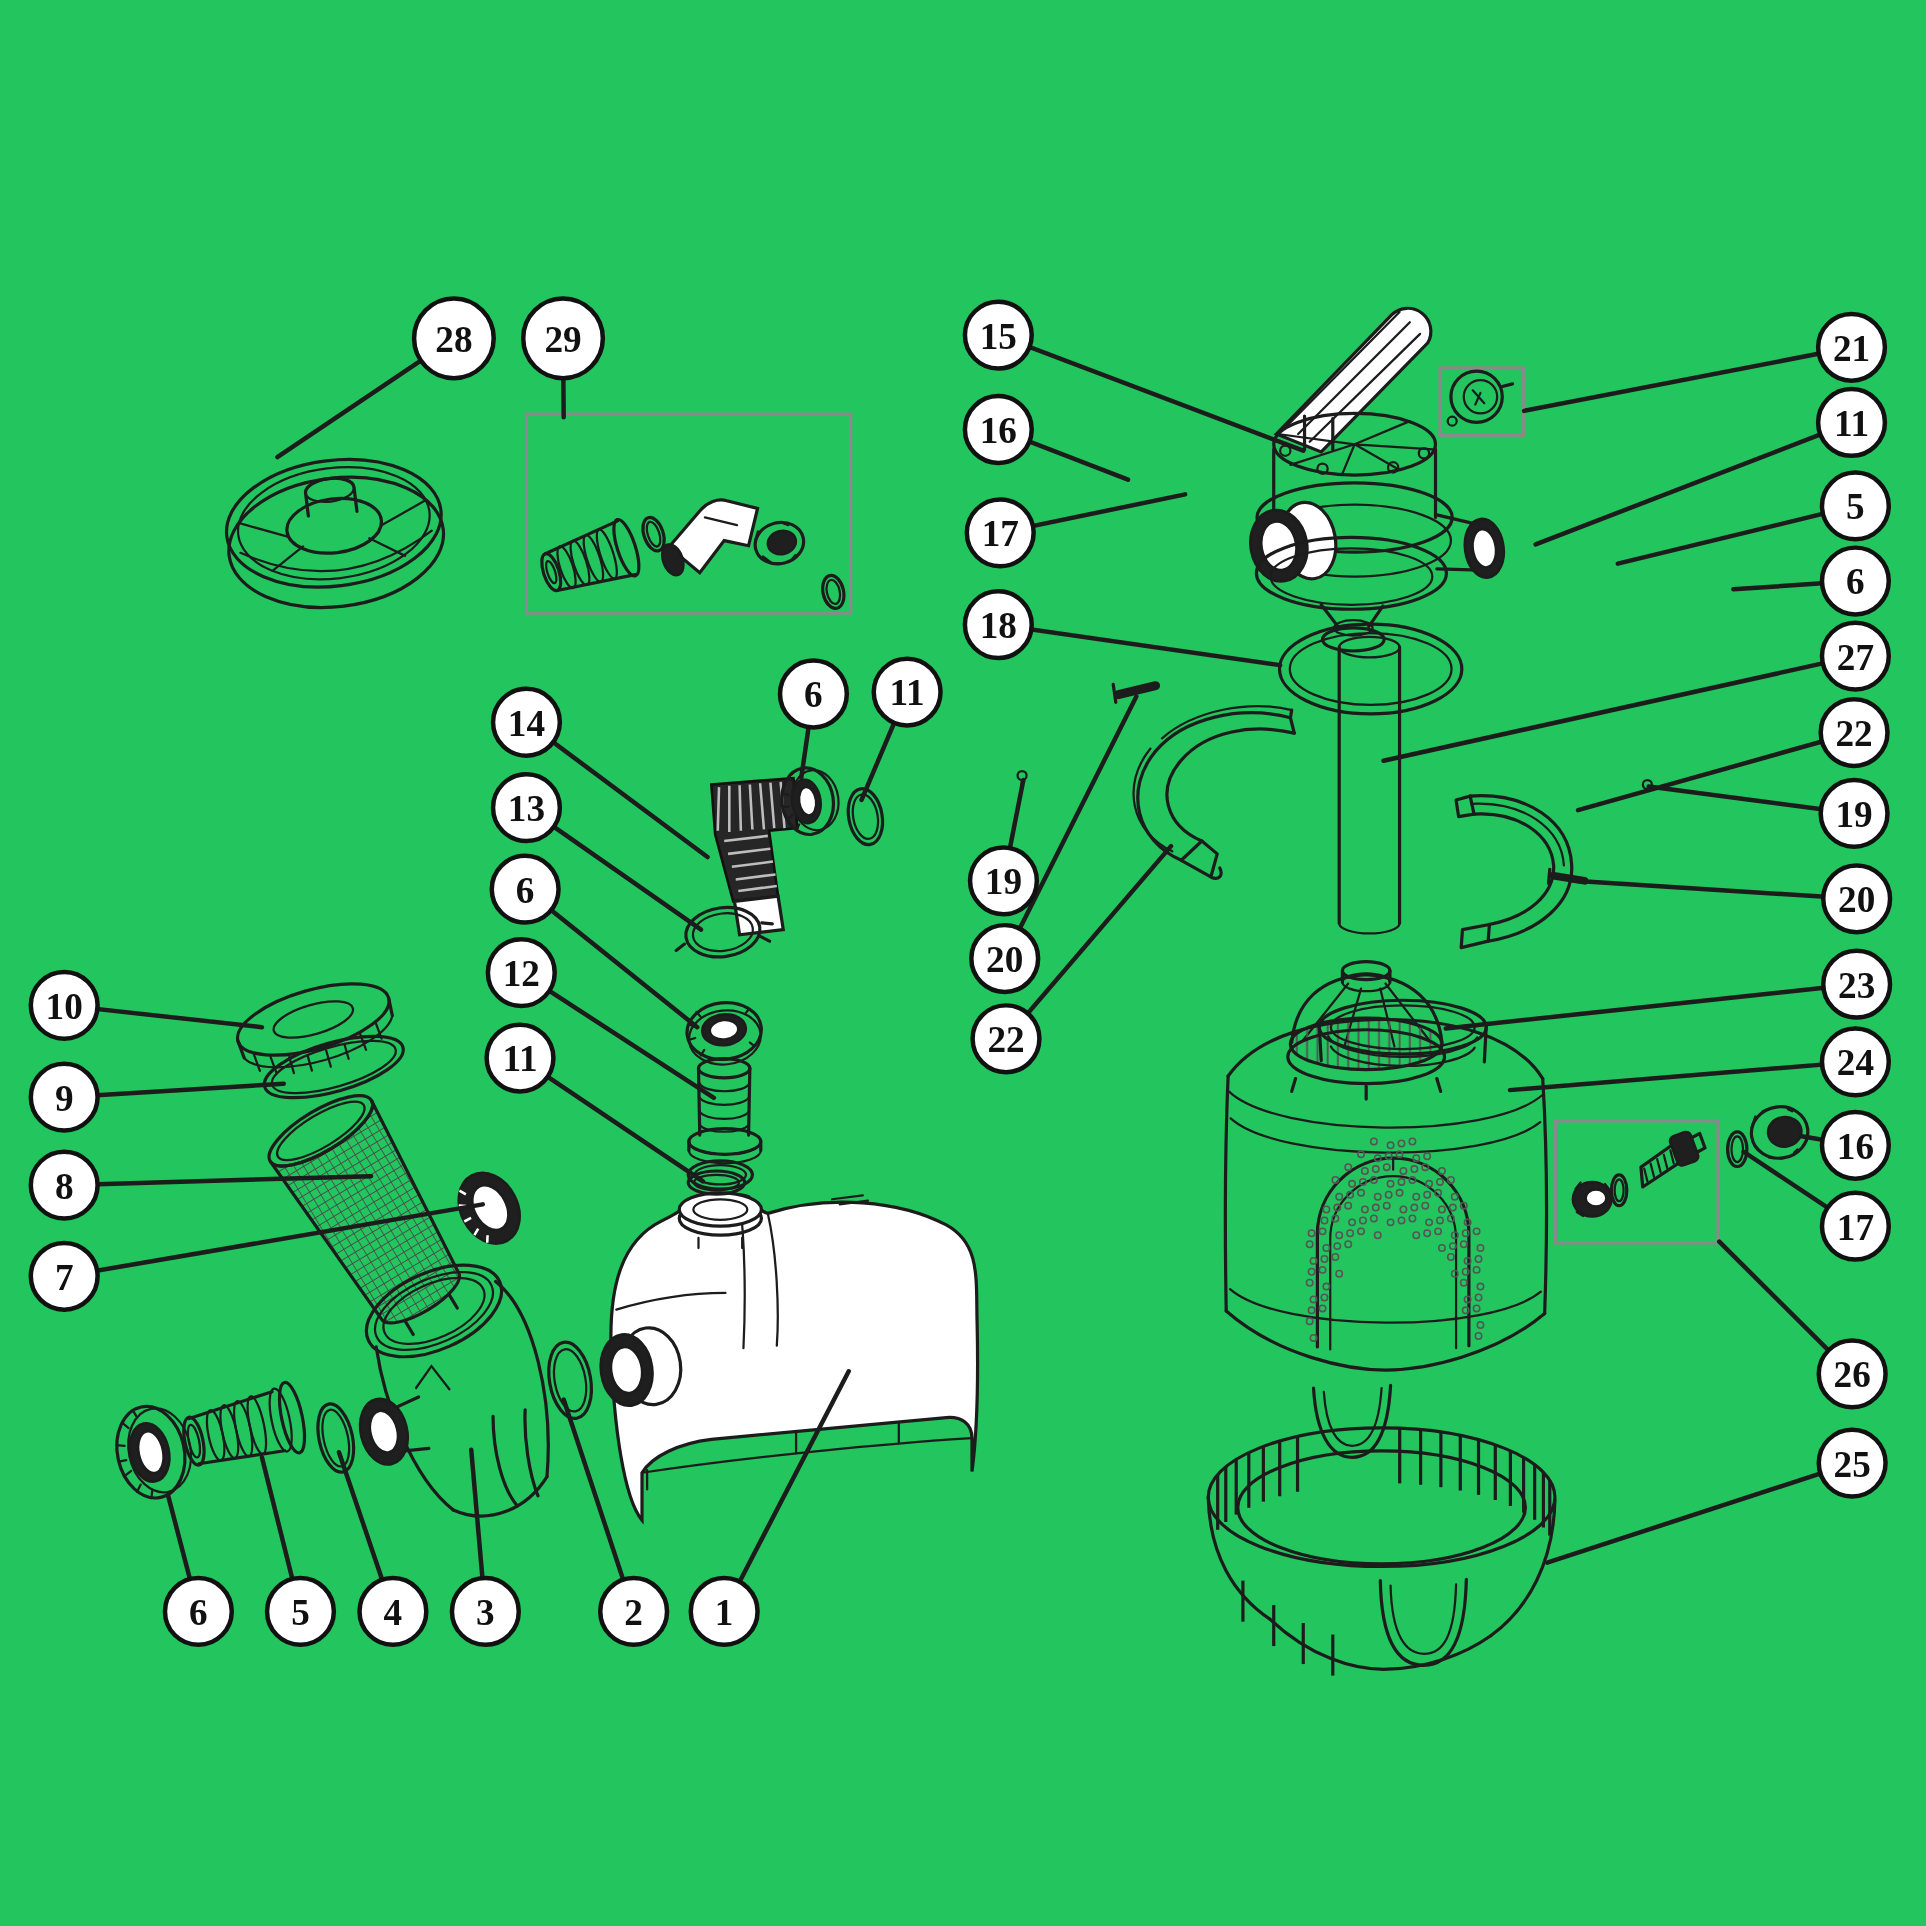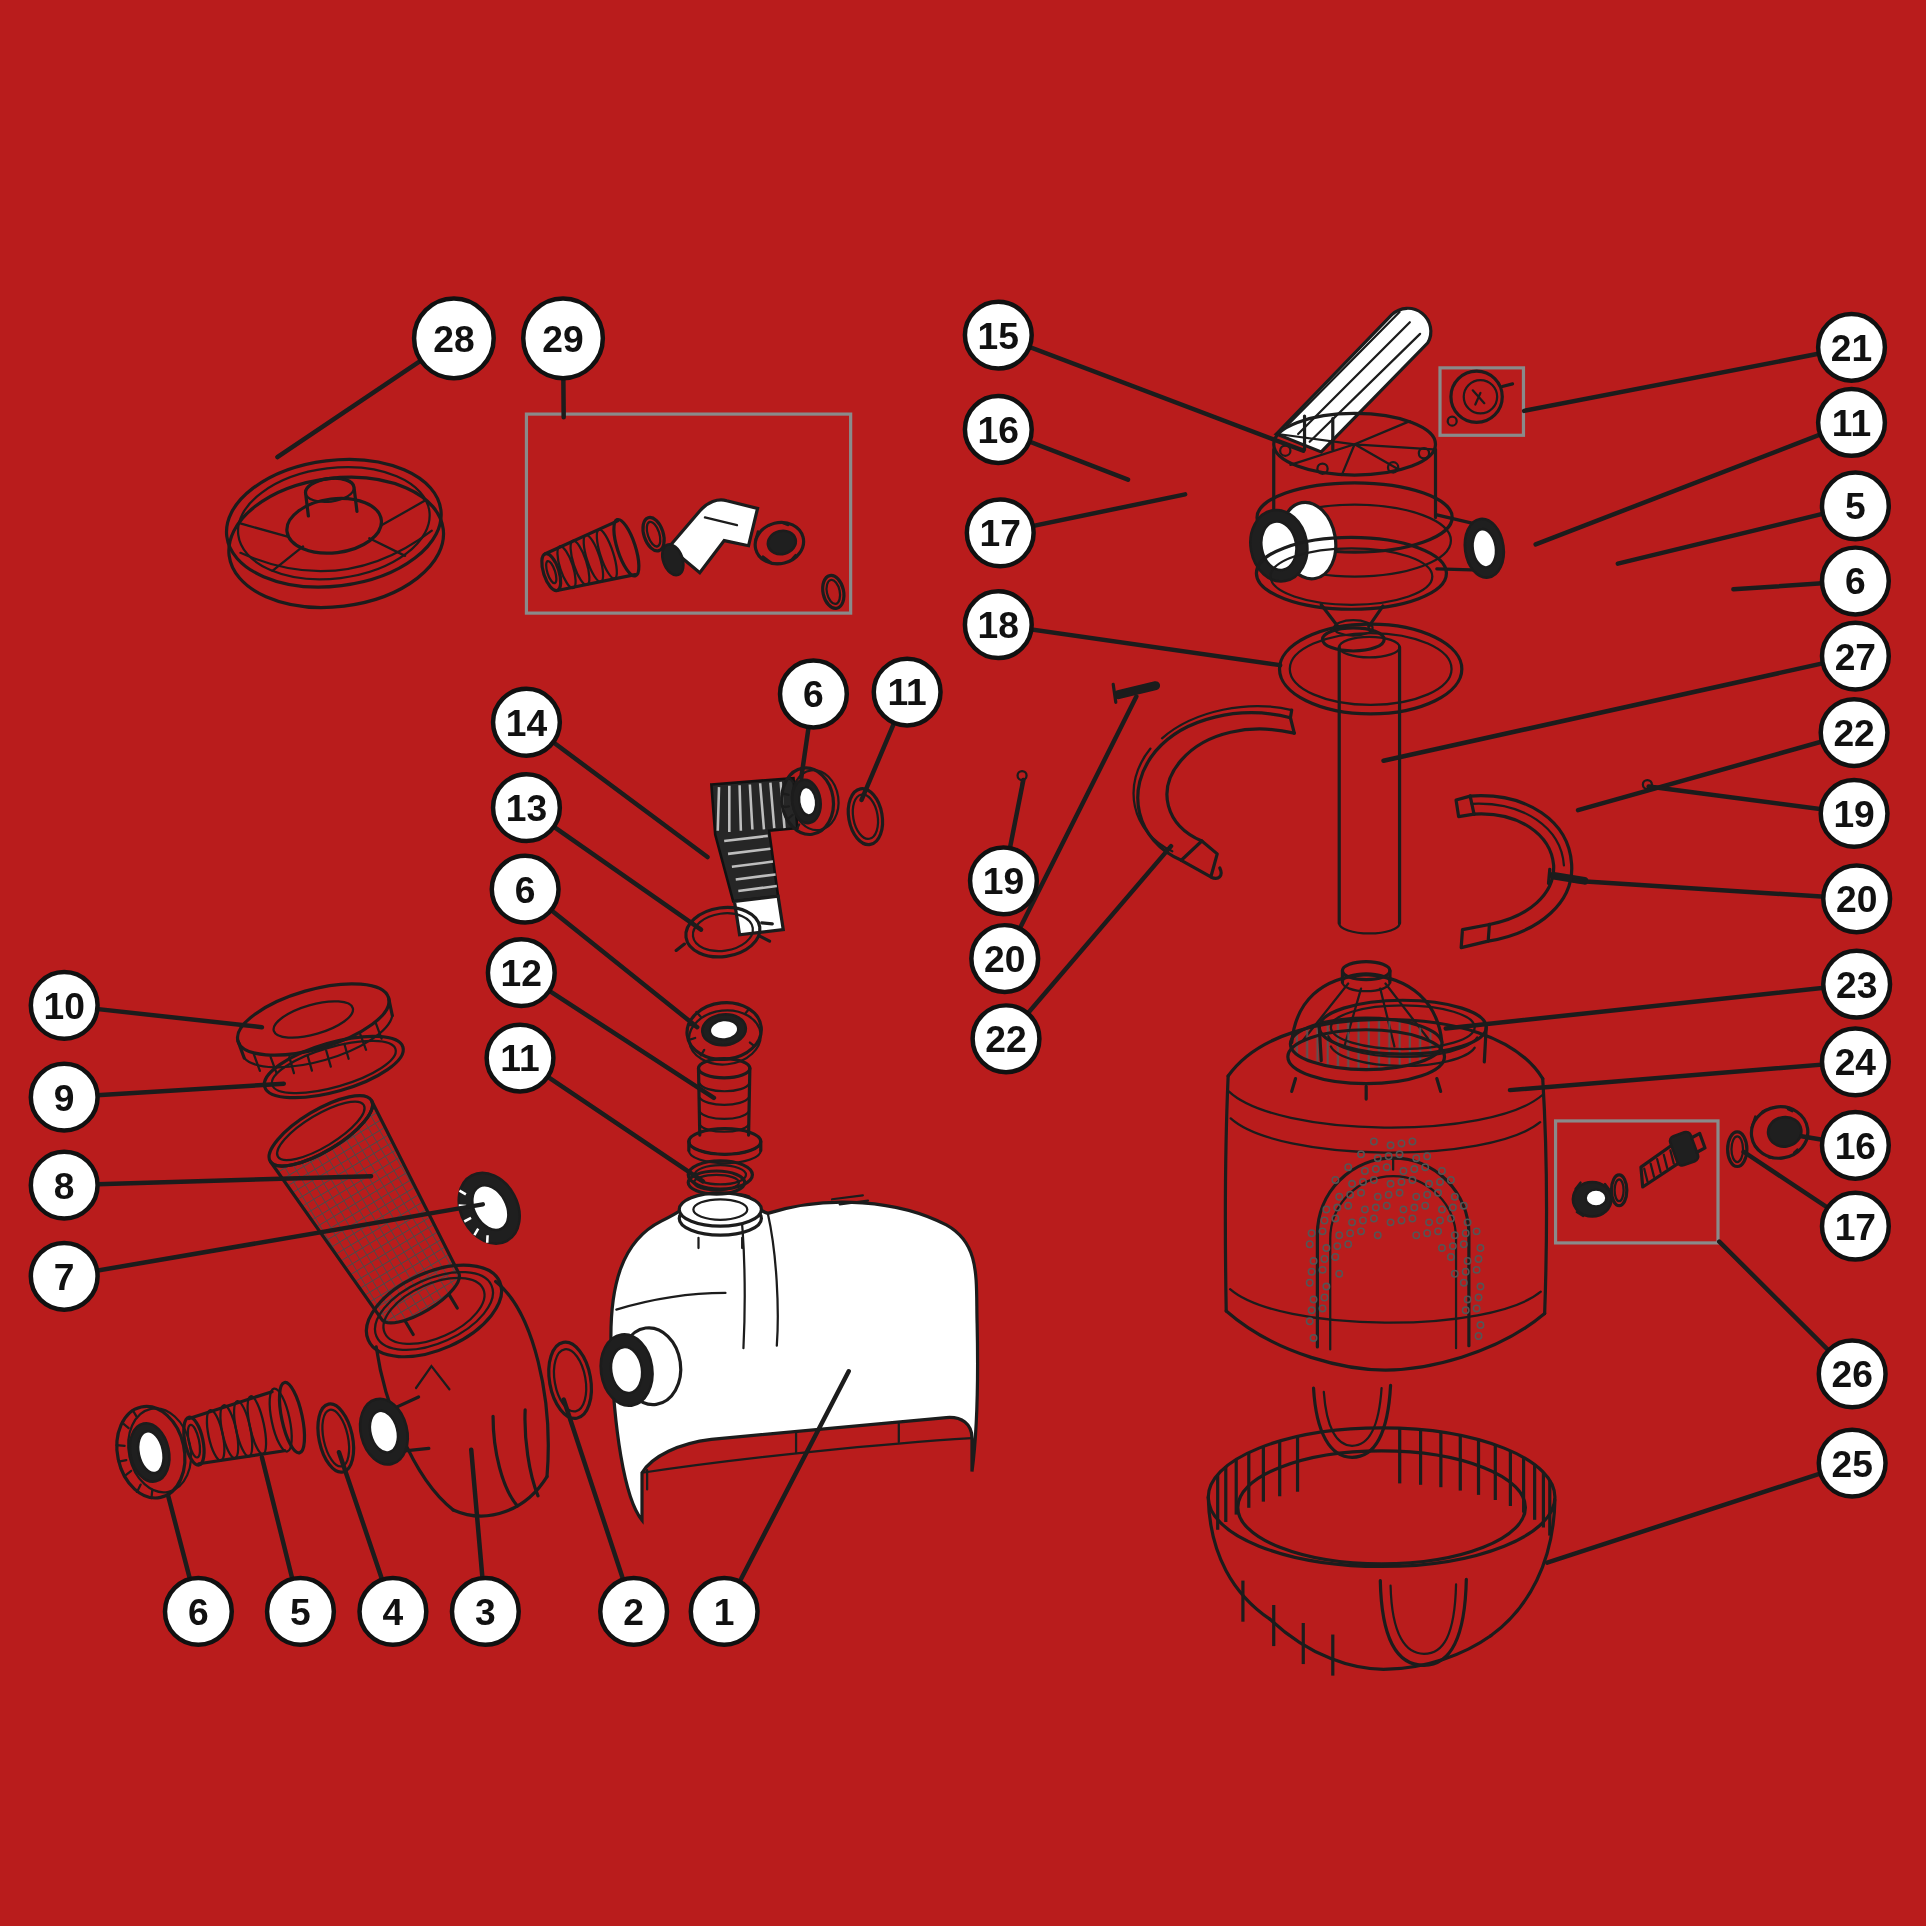--- a/index.html
+++ b/index.html
@@ -1,17 +1,17 @@
 <!DOCTYPE html>
 <html style="font-size:10.3px"><head>
 <meta charset="utf-8">
 <style>
   html,body{margin:0;padding:0;background:#ffffff;}
-  #stage{width:1926px;height:1926px;position:relative;background:#b91c1c;
-         font-family:Liberation Sans, sans-serif;}
+  #stage{width:1926px;height:1926px;position:relative;background:#22c55e;
+         font-family:Liberation Serif, serif;}
   svg{display:block;}
   .ink{stroke:#1c1c1c;fill:none;stroke-width:5;stroke-linecap:round;stroke-linejoin:round;}
   .thin{stroke:#1c1c1c;fill:none;stroke-width:3.5;stroke-linecap:round;}
   .dark{fill:#1f1f1f;stroke:#1c1c1c;stroke-width:4;}
   .whitefill{fill:#ffffff;stroke:#1c1c1c;stroke-width:5;}
   .boxline{stroke:#8a8a8a;fill:none;stroke-width:5;}
   .callout-circle{fill:#ffffff;stroke:#111111;}
   .callout-text{fill:#111111;font-weight:bold;text-anchor:middle;}
   .leader{stroke:#1c1c1c;stroke-width:7;stroke-linecap:round;}
 </style>

